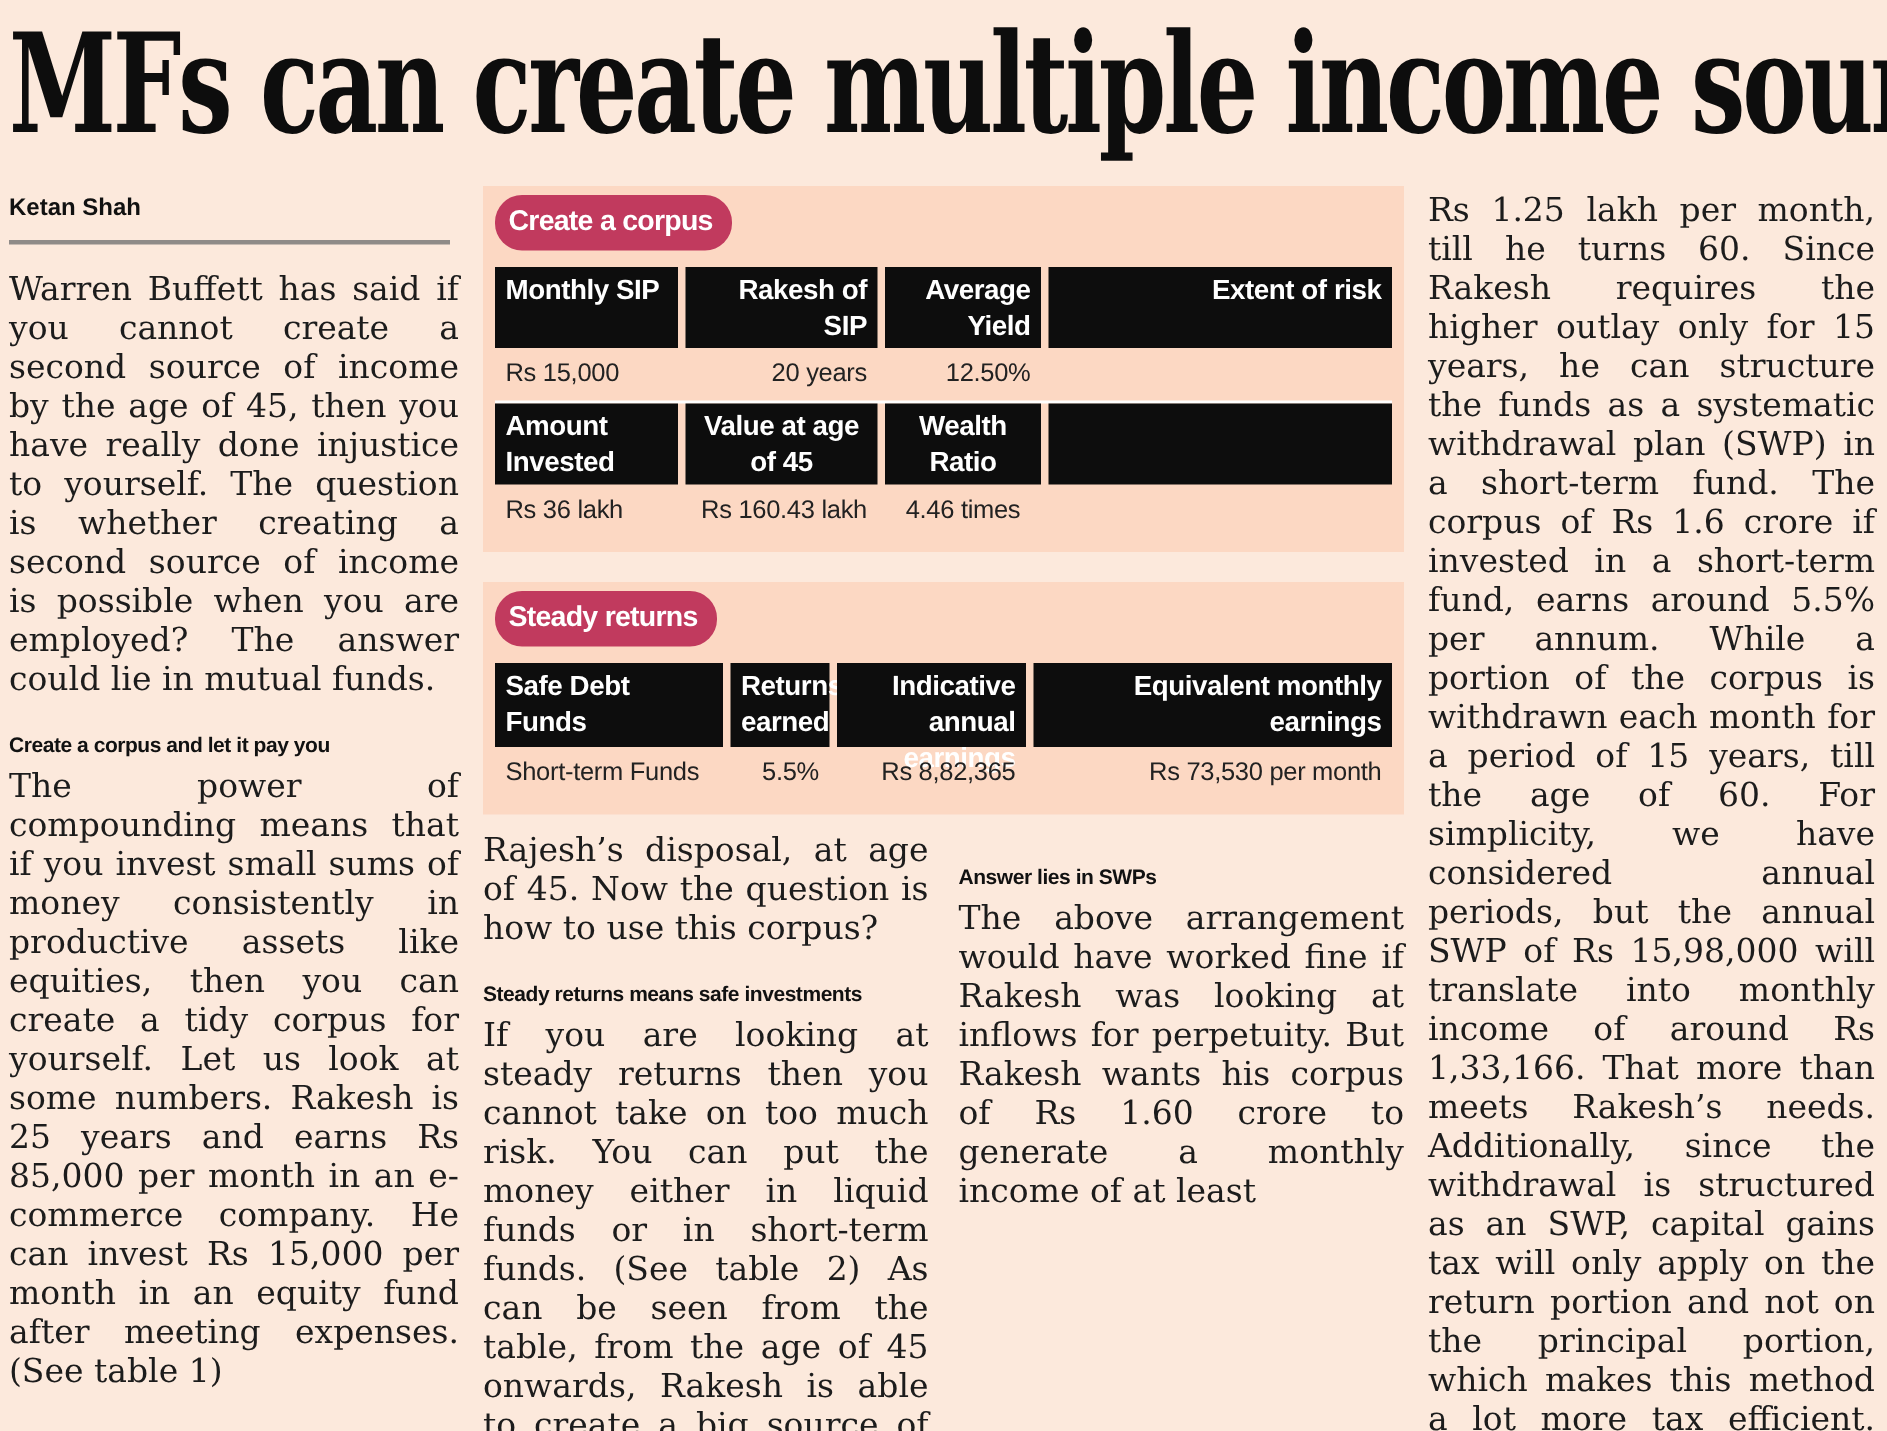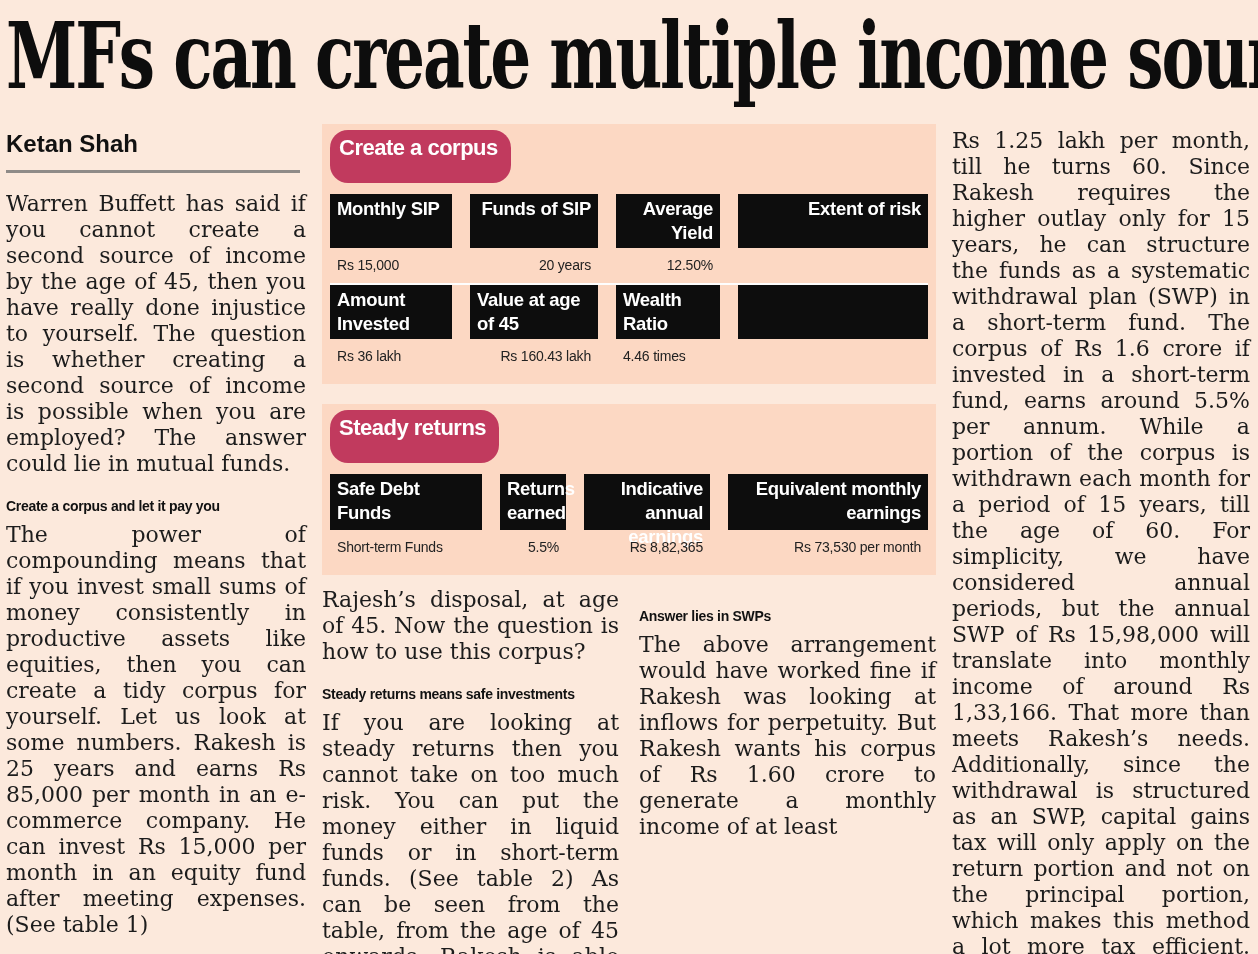--- a/index.html
+++ b/index.html
@@ -51,21 +51,21 @@
     font-size: 14px;
     line-height: 25px;
     letter-spacing: -0.3px;
     color: #111;
     margin: 17px 0 3px 0;
   }
   
   .byline {
     font-family: "Liberation Sans", sans-serif;
     font-weight: bold;
-    font-size: 24px;
+    font-size: 16px;
     color: #111;
     padding-top: 6px;
   }
   .rule {
     height: 3px;
     background: #8f8b88;
     margin: 12px 0 18px 0;
     width: 98%;
   }
   
@@ -73,58 +73,58 @@
     background: #fcd8c3;
     padding: 6px 8px 10px 8px;
   }
   .panel.first { margin-bottom: 20px; }
   .banner {
     display: inline-block;
     background: #c13a5e;
     color: #ffffff;
     font-family: "Liberation Sans", sans-serif;
     font-weight: bold;
-    font-size: 22px;
+    font-size: 19px;
     line-height: 30px;
-    padding: 3px 13px 20px 9px;
+    padding: 3px 13px 4px 9px;
     letter-spacing: -0.5px;
     margin-bottom: 11px;
     border-radius: 18px;
   }
   .trow {
     display: grid;
-    column-gap: 18px;
+    column-gap: 5px;
   }
   .corpus .trow { grid-template-columns: 122px 128px 104px 1fr; }
   .steady .trow { grid-template-columns: 152px 66px 126px 1fr; }
   .hcell {
     background: #0d0d0d;
     color: #ffffff;
     font-family: "Liberation Sans", sans-serif;
     font-weight: bold;
     font-size: 18.5px;
     line-height: 24px;
     padding: 3px 7px;
     letter-spacing: -0.3px;
   }
   .steady .hcell { height: 56px; }
   .vcell {
     font-family: "Liberation Sans", sans-serif;
-    font-size: 14px;
+    font-size: 17px;
     line-height: 22px;
     color: #222;
     padding: 6px 7px 7px 7px;
     letter-spacing: -0.2px;
   }
   .trow.vals { border-bottom: 2px solid #fefefe; }
   .trow.vals.dotted { border-bottom: 2px dotted #4a4a4a; }
   .trow.vals.last { border-bottom: none; }
   .ta-l { text-align: left; }
   .ta-r { text-align: right; }
-  .ta-c { }
+  .ta-c { text-align: center; }
   .mid-cols {
     display: grid;
     grid-template-columns: 1fr 1fr;
     column-gap: 20px;
     padding-top: 12px;
   }
   
   .col4 { padding-top: 4px; }
 </style>
 </head>
@@ -146,21 +146,21 @@
       <p class="body">The power of compounding means that if you invest small sums of money consistently in productive assets like equities, then you can create a tidy corpus for yourself. Let us look at some numbers. Rakesh is 25 years and earns Rs 85,000 per month in an e-commerce company. He can invest Rs 15,000 per month in an equity fund after meeting expenses. (See table 1)</p>
 
     </div>
 
     <div class="mid">
 
       <div class="panel corpus first">
         <span class="banner">Create a corpus</span>
         <div class="trow">
           <div class="hcell ta-l">Monthly SIP</div>
-          <div class="hcell ta-r">Funds of SIP</div>
+          <div class="hcell ta-r">Rakesh of SIP</div>
           <div class="hcell ta-r">Average Yield</div>
           <div class="hcell ta-r">Extent of risk</div>
         </div>
         <div class="trow vals">
           <div class="vcell ta-l">Rs 15,000</div>
           <div class="vcell ta-r">20 years</div>
           <div class="vcell ta-r">12.50%</div>
         </div>
         <div class="trow">
           <div class="hcell ta-l">Amount Invested</div>

